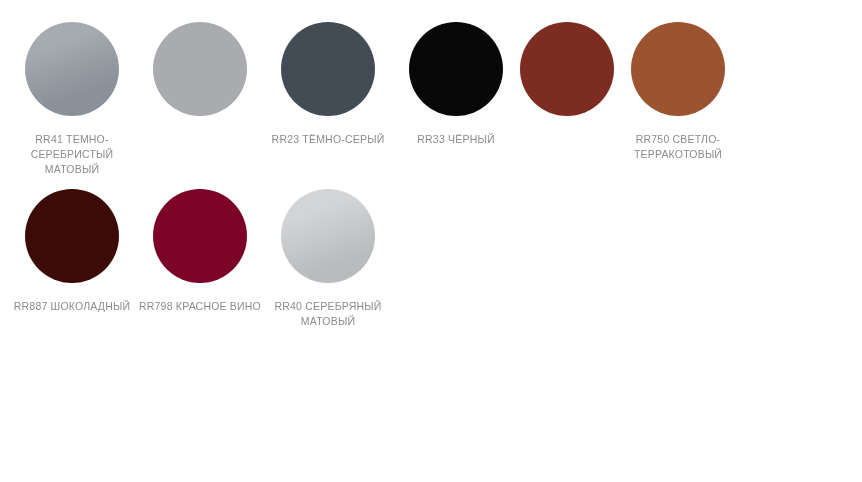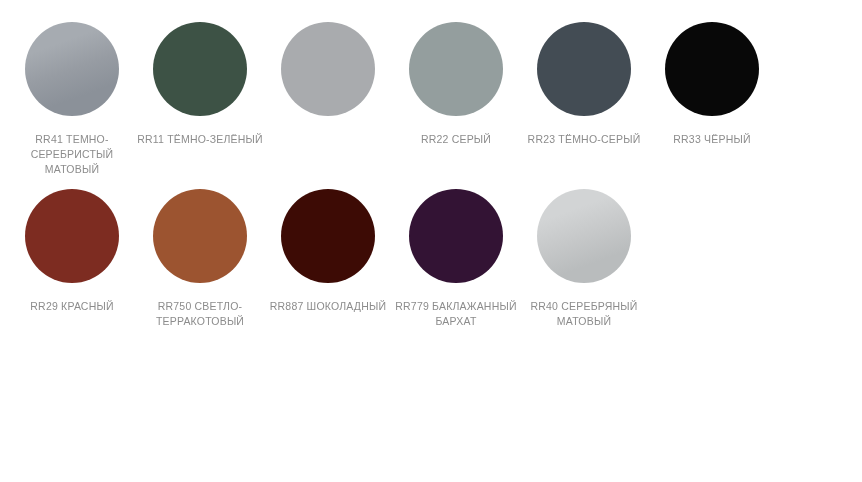--- a/index.html
+++ b/index.html
@@ -63,52 +63,43 @@
 </head>
 <body style="background: rgb(255, 255, 255);">
 
 <div class="palette">
   <div class="swatch-grid" id="grid">
       <div class="swatch-cell row-1">
         <div class="swatch-disc" style="background: linear-gradient(160deg, rgb(166, 171, 177) 0%, rgb(166, 171, 177) 26%, rgb(151, 156, 163) 50%, rgb(139, 145, 153) 74%, rgb(139, 145, 153) 100%);"></div>
         <div class="swatch-label">RR41 ТЕМНО-СЕРЕБРИСТЫЙ МАТОВЫЙ</div>
       </div>
       <div class="swatch-cell row-1">
-        <div class="swatch-disc" style="background: rgb(61, 82, 69);"></div>
-        <div class="swatch-label">RR11 ТЁМНО-ЗЕЛЁНЫЙ</div>
-      </div>
-      <div class="swatch-cell row-1">
         <div class="swatch-disc" style="background: rgb(169, 171, 174);"></div>
-      </div>
-      <div class="swatch-cell row-1">
-        <div class="swatch-disc" style="background: rgb(148, 158, 158);"></div>
-        <div class="swatch-label">RR22 СЕРЫЙ</div>
       </div>
       <div class="swatch-cell row-1">
         <div class="swatch-disc" style="background: rgb(67, 76, 84);"></div>
         <div class="swatch-label">RR23 ТЁМНО-СЕРЫЙ</div>
       </div>
       <div class="swatch-cell row-2">
         <div class="swatch-disc" style="background: rgb(8, 8, 8);"></div>
         <div class="swatch-label">RR33 ЧЁРНЫЙ</div>
       </div>
       <div class="swatch-cell row-2">
         <div class="swatch-disc" style="background: rgb(125, 44, 33);"></div>
-        <div class="swatch-label">RR29 КРАСНЫЙ</div>
       </div>
       <div class="swatch-cell row-2">
         <div class="swatch-disc" style="background: rgb(156, 84, 48);"></div>
         <div class="swatch-label">RR750 СВЕТЛО-ТЕРРАКОТОВЫЙ</div>
       </div>
       <div class="swatch-cell row-2">
         <div class="swatch-disc" style="background: rgb(61, 11, 5);"></div>
         <div class="swatch-label">RR887 ШОКОЛАДНЫЙ</div>
       </div>
       <div class="swatch-cell row-2">
-        <div class="swatch-disc" style="background: rgb(51, 19, 52);"></div>
-        <div class="swatch-label">RR779 БАКЛАЖАННЫЙ БАРХАТ</div>
+        <div class="swatch-disc" style="background: rgb(125, 2, 39);"></div>
+        <div class="swatch-label">RR798 КРАСНОЕ ВИНО</div>
       </div>
       <div class="swatch-cell row-3">
         <div class="swatch-disc" style="background: linear-gradient(160deg, rgb(210, 212, 213) 0%, rgb(210, 212, 213) 26%, rgb(198, 200, 201) 50%, rgb(185, 188, 189) 74%, rgb(185, 188, 189) 100%);"></div>
         <div class="swatch-label">RR40 СЕРЕБРЯНЫЙ МАТОВЫЙ</div>
       </div>
     </div>
 </div>
 
 </body></html>

